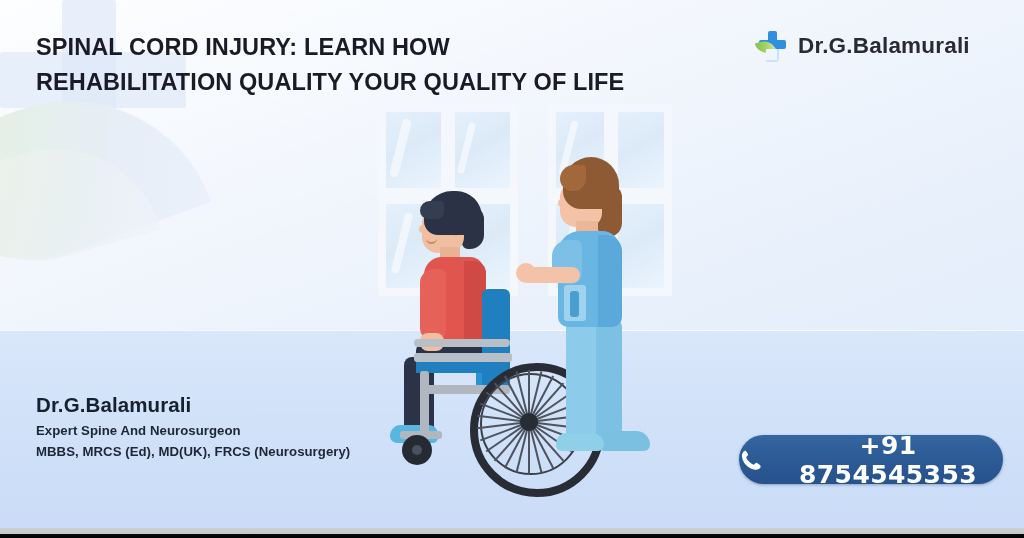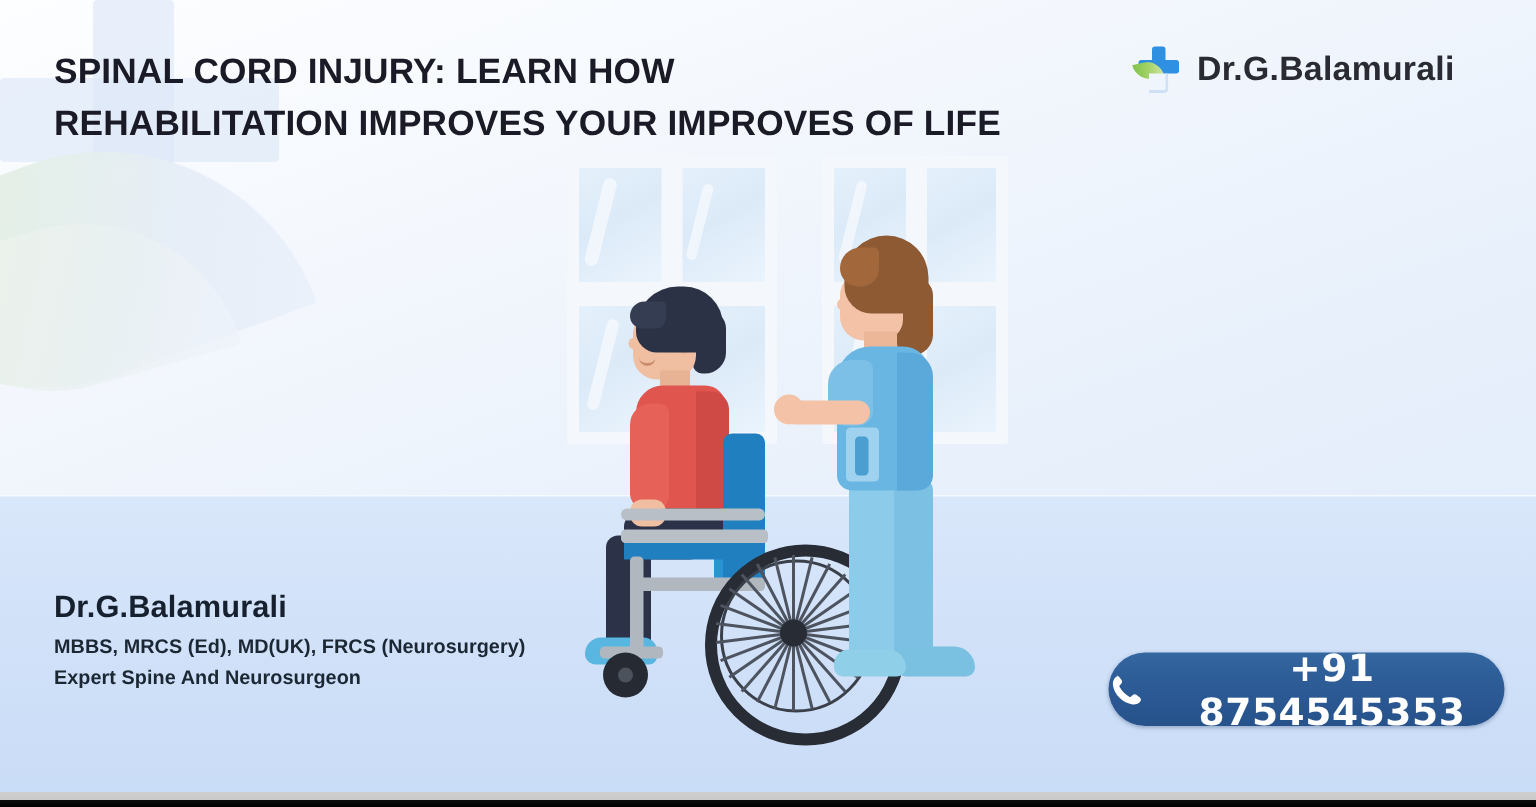--- a/index.html
+++ b/index.html
@@ -282,37 +282,37 @@
       <div class="sh n-pocket"></div>
       <div class="sh n-pocket-i"></div>
       <div class="sh n-sleeve"></div>
       <div class="sh n-arm"></div>
       <div class="sh n-hand"></div>
     </div>
   </div>
 
   <div class="headline">
     <div>SPINAL CORD INJURY: LEARN HOW</div>
-    <div>REHABILITATION IMPROVES YOUR IMPROVES OF LIFE</div>
+    <div>REHABILITATION QUALITY YOUR QUALITY OF LIFE</div>
   </div>
 
   <div class="brand">
     <span class="brand-mark">
       <span class="bm-v"></span>
       <span class="bm-h"></span>
       <span class="bm-leaf"></span>
       <span class="bm-tail"></span>
     </span>
     <span class="brand-name">Dr.G.Balamurali</span>
   </div>
 
   <div class="creds">
     <div class="cname">Dr.G.Balamurali</div>
+    <div class="cline">Expert Spine And Neurosurgeon</div>
     <div class="cline">MBBS, MRCS (Ed), MD(UK), FRCS (Neurosurgery)</div>
-    <div class="cline">Expert Spine And Neurosurgeon</div>
   </div>
 
   <div class="cta">
     <svg class="cta-ico" viewBox="0 0 24 24">
       <path fill="#ffffff" d="M6.6 2.1c-.7 0-1.3.3-1.8.9C3.6 4.4 3 6.2 3.2 8.1c.4 3.6 2.2 7 4.8 9.6 2.6 2.6 6 4.4 9.6 4.8 1.9.2 3.7-.4 5.1-1.6.6-.5.9-1.1.9-1.8 0-.6-.3-1.2-.8-1.6l-2.6-2c-.8-.6-1.9-.5-2.6.2l-1.1 1.1c-.3.3-.8.4-1.2.2-1.6-.8-3-1.9-4.2-3.1-1.2-1.2-2.3-2.6-3.1-4.2-.2-.4-.1-.9.2-1.2l1.1-1.1c.7-.7.8-1.8.2-2.6l-2-2.6c-.4-.5-1-.8-1.6-.8z"></path>
     </svg>
     <span class="cta-num">+91 8754545353</span>
   </div>
 
   <div class="bottom-border"></div>

